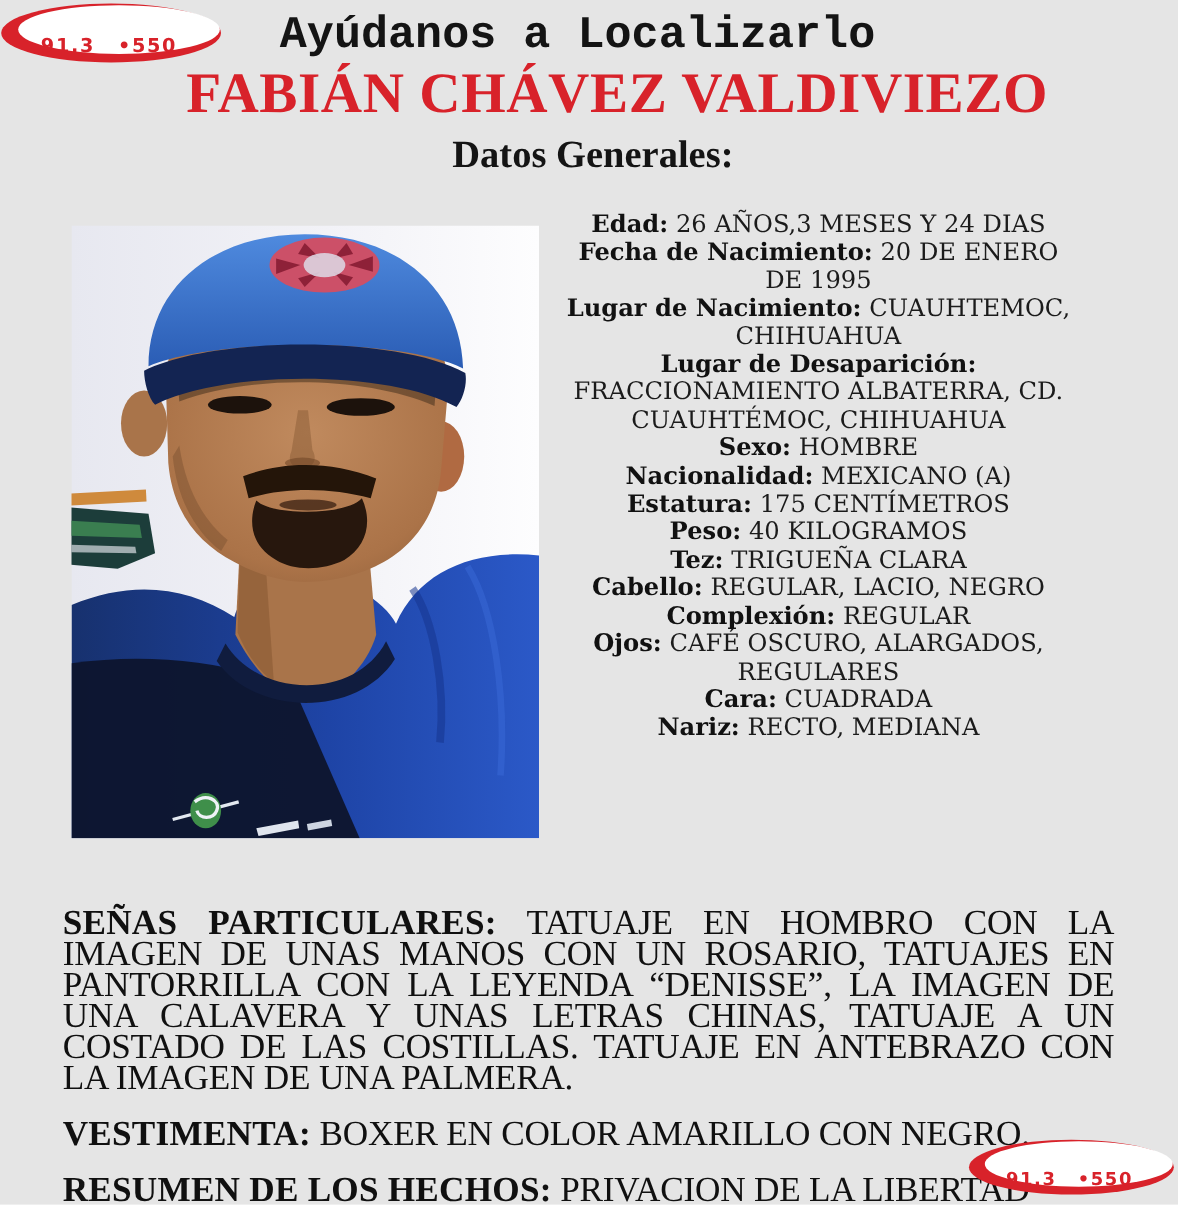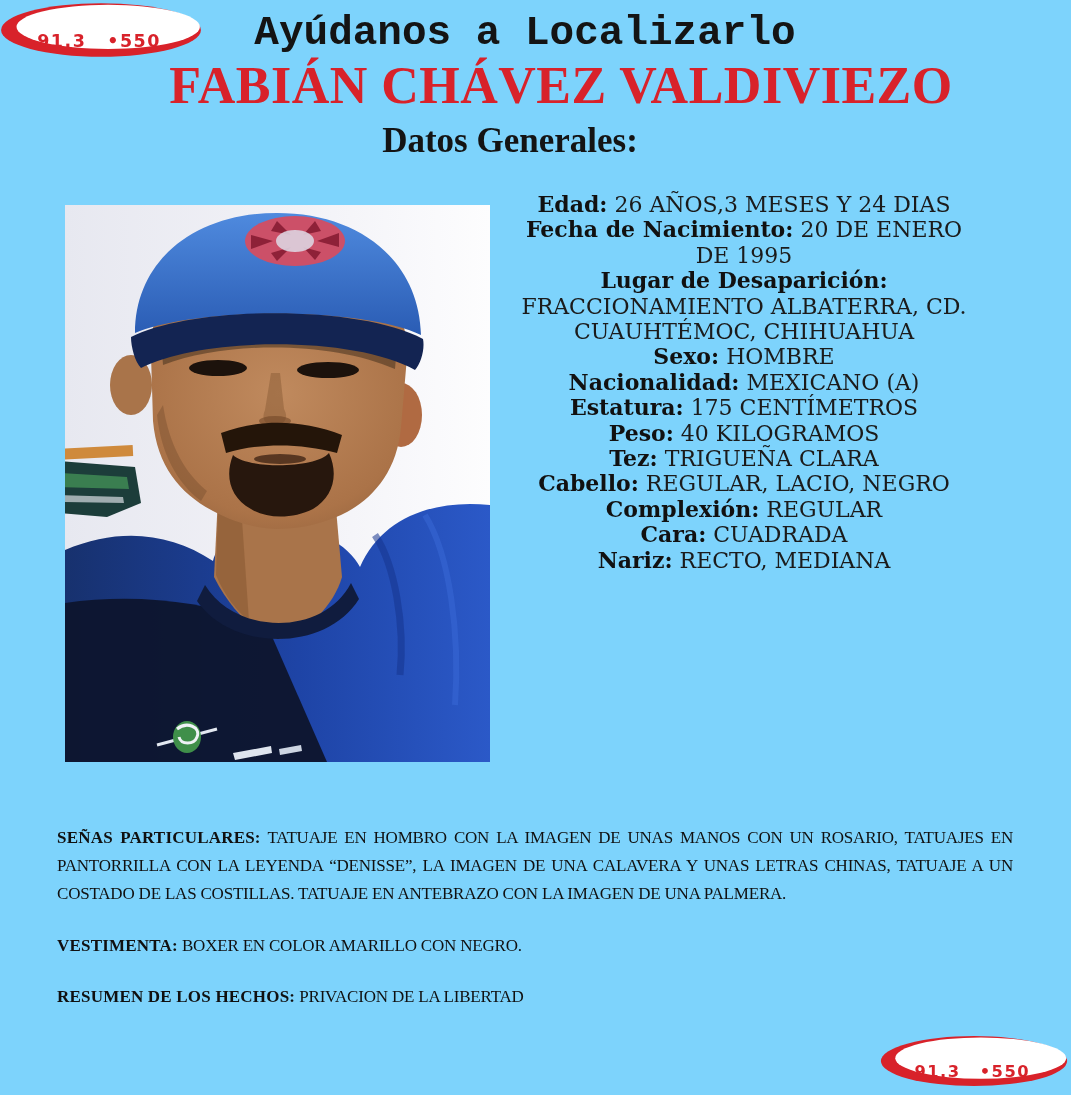--- a/index.html
+++ b/index.html
@@ -1,54 +1,54 @@
 <!DOCTYPE html>
 <html><head>
 <meta charset="utf-8">
 <style>
   html,body{margin:0;padding:0;}
   body{
     width:1071px;height:1095px;background:#ffffff;position:relative;
     font-family:"Liberation Serif", serif;color:#161616;overflow:hidden;
   }
-  .page{position:absolute;inset:0;overflow:hidden;background:#7dd3fc;}
+  .page{position:absolute;inset:0;overflow:hidden;background:#e5e5e5;}
 
   .logo{position:absolute;}
   .logo-top{left:-2px;top:1px;width:206px;height:60px;}
   .logo-bottom{left:878px;top:1033px;width:192px;height:58px;}
   .logo text{
     font-family:"DejaVu Sans", sans-serif;font-weight:bold;font-size:17px;
     fill:#d8222a;letter-spacing:1.5px;
   }
 
   .title{
     position:absolute;left:0;top:10px;width:1050px;margin:0;text-align:center;
     font-size:41px;font-weight:bold;color:#141414;font-family:Liberation Mono, monospace;
   }
   .name{
     position:absolute;left:36px;top:56px;width:1050px;margin:0;text-align:center;
     font-size:52px;font-weight:bold;color:#d8222a;letter-spacing:0.5px;
   }
   .section{
     position:absolute;left:0;top:121px;width:1020px;margin:0;text-align:center;
-    font-size:35px;font-weight:bold;color:#141414;
+    font-size:35px;font-weight:bold;color:#141414;padding-left:29px;
   }
 
   .portrait{position:absolute;left:65px;top:205px;width:425px;height:557px;}
 
   .datos{
     position:absolute;left:513px;top:192px;width:462px;
     font-family:"DejaVu Serif", serif;font-size:22px;line-height:25.4px;color:#1b1b1b;text-align:center;
   }
   .dato{margin:0;}
   .dato b{color:#111;}
 
   .details{
     position:absolute;left:57px;top:824px;width:956px;
-    font-size:17px;line-height:28.2px;color:#101010;letter-spacing:-0.2px;
+    font-size:32px;line-height:28.2px;color:#101010;letter-spacing:-0.2px;
   }
   .detail{margin:0 0 23px 0;text-align:justify;}
   .detail:last-child{margin-bottom:0;}
   .detail b{letter-spacing:0.2px;}
 </style>
 </head>
 <body>
 
 <div class="page">
 
@@ -141,38 +141,40 @@
       <path d="M214 544 L236 540 L237 546 L215 550 Z" fill="#cdd5e2"></path>
     </g>
   </svg>
 
   <div class="datos">
 
       <p class="dato"><b>Edad:</b> <span>26 AÑOS,3 MESES Y 24 DIAS</span></p>
 
       <p class="dato"><b>Fecha de Nacimiento:</b> <span>20 DE ENERO DE 1995</span></p>
 
+      <p class="dato"><b>Lugar de Nacimiento:</b> <span>CUAUHTEMOC, CHIHUAHUA</span></p>
 
 
       <p class="dato"><b>Lugar de Desaparición:</b> <span>FRACCIONAMIENTO ALBATERRA, CD. CUAUHTÉMOC, CHIHUAHUA</span></p>
 
       <p class="dato"><b>Sexo:</b> <span>HOMBRE</span></p>
 
       <p class="dato"><b>Nacionalidad:</b> <span>MEXICANO (A)</span></p>
 
       <p class="dato"><b>Estatura:</b> <span>175 CENTÍMETROS</span></p>
 
       <p class="dato"><b>Peso:</b> <span>40 KILOGRAMOS</span></p>
 
       <p class="dato"><b>Tez:</b> <span>TRIGUEÑA CLARA</span></p>
 
       <p class="dato"><b>Cabello:</b> <span>REGULAR, LACIO, NEGRO</span></p>
 
       <p class="dato"><b>Complexión:</b> <span>REGULAR</span></p>
 
+      <p class="dato"><b>Ojos:</b> <span>CAFÉ OSCURO, ALARGADOS, REGULARES</span></p>
 
       <p class="dato"><b>Cara:</b> <span>CUADRADA</span></p>
 
       <p class="dato"><b>Nariz:</b> <span>RECTO, MEDIANA</span></p>
     </div>
 
   <div class="details">
 
       <p class="detail"><b>SEÑAS PARTICULARES:</b> <span>TATUAJE EN HOMBRO CON LA IMAGEN DE UNAS MANOS CON UN ROSARIO, TATUAJES EN PANTORRILLA CON LA LEYENDA “DENISSE”, LA IMAGEN DE UNA CALAVERA Y UNAS LETRAS CHINAS, TATUAJE A UN COSTADO DE LAS COSTILLAS. TATUAJE EN ANTEBRAZO CON LA IMAGEN DE UNA PALMERA.</span></p>
 

